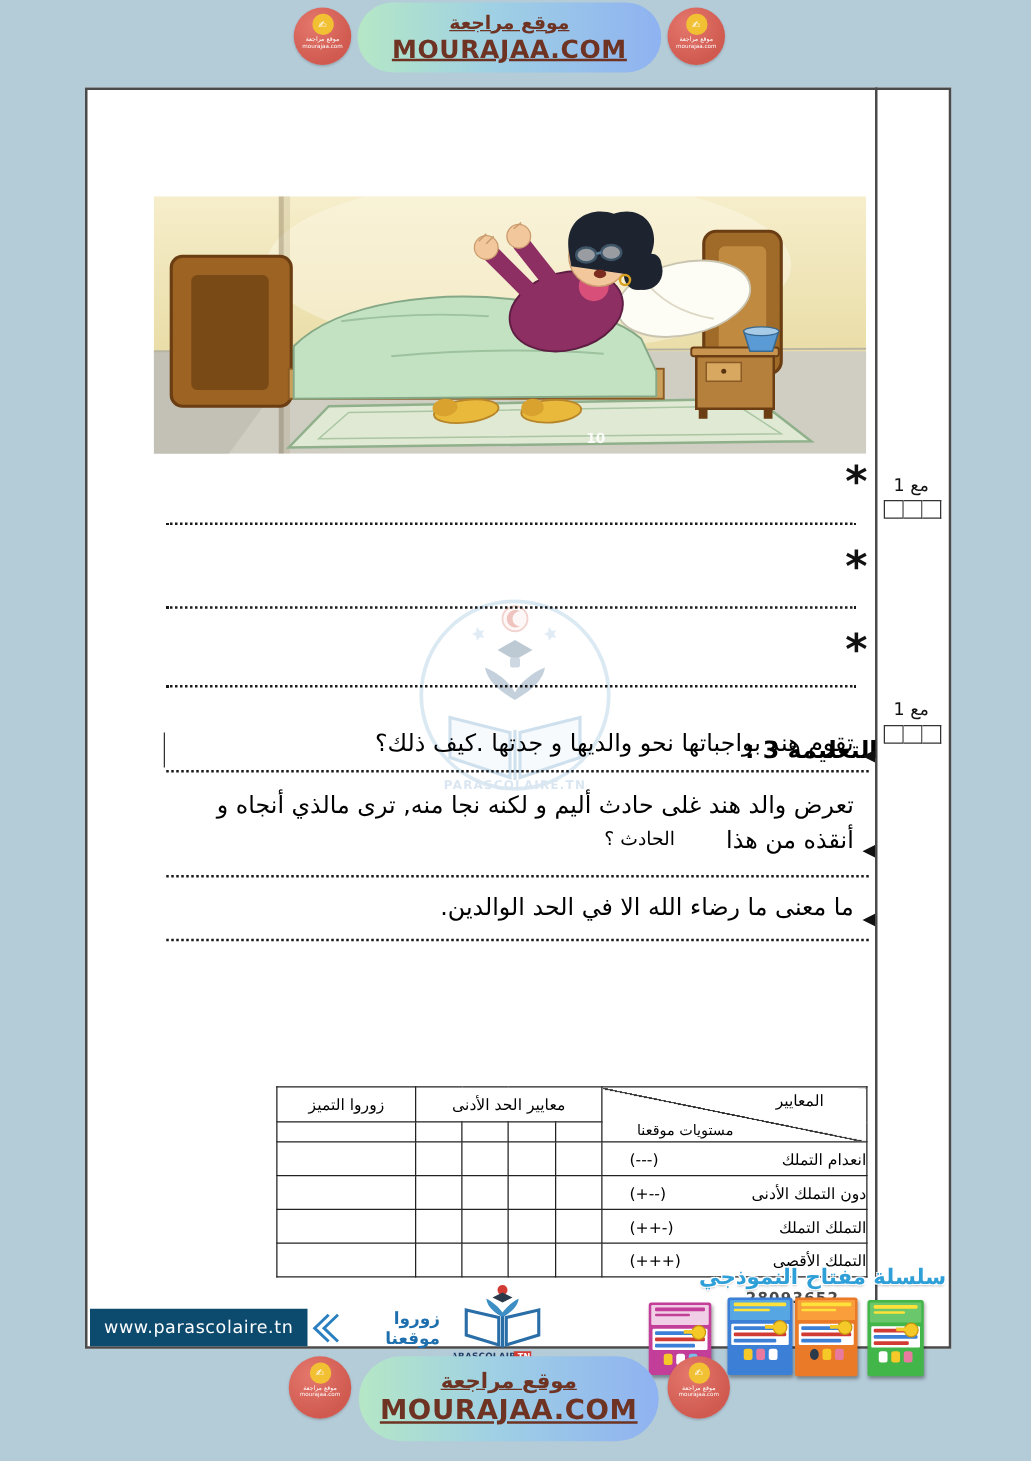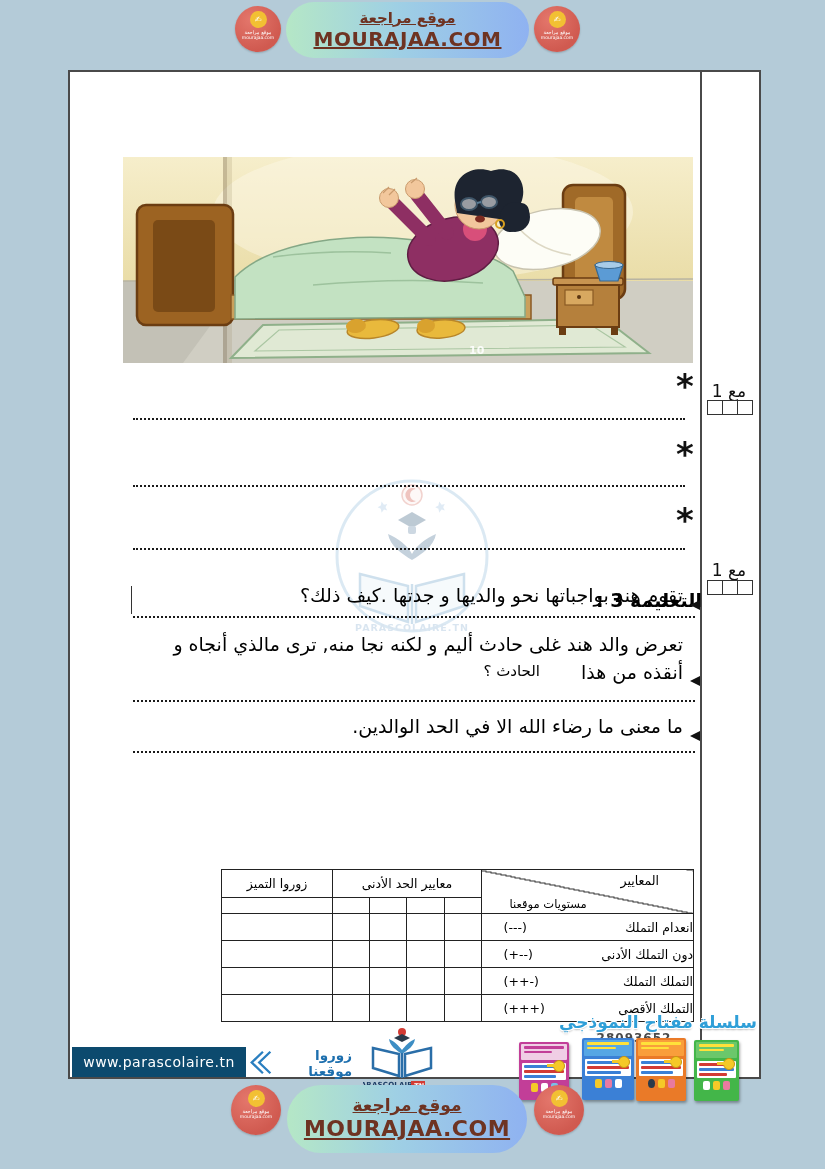--- a/index.html
+++ b/index.html
@@ -26,21 +26,21 @@
   #innerRule{left:700px;top:70px;width:2px;height:1005px;background:#4a4a4a;z-index:2;}
 
   .h-ar{direction:rtl;text-align:right;color:#000;}
   .h-title{font-size:19px;font-weight:bold;}
   .h-prompt{font-size:15.5px;font-weight:bold;}
   .tickL{border-left:1.5px solid #333;margin-top:36px;}
 
   .star{font-size:34px;font-weight:bold;color:#111;line-height:20px;}
   .dotline{border-bottom:2.5px dotted #1a1a1a;height:0;}
 
-  .margin-label{direction:rtl;font-size:17px;color:#111;text-align:center;}
+  .margin-label{direction:rtl;font-size:14px;color:#111;text-align:center;}
   .gradeboxes{display:flex;}
   .gradeboxes .gb{width:14px;height:13px;border:1px solid #333;border-left:none;background:#fff;}
   .gradeboxes .gb:first-child{border-left:1px solid #333;}
 
   .q-row{direction:rtl;display:flex;gap:7px;color:#000;font-size:19px;align-items:flex-end;}
   .arrowhead{width:0;height:0;border-right:10px solid #111;border-top:5px solid transparent;
     border-bottom:5px solid transparent;margin-top:5px;flex:0 0 auto;}
   .q-text{line-height:1.45;}
 
   

